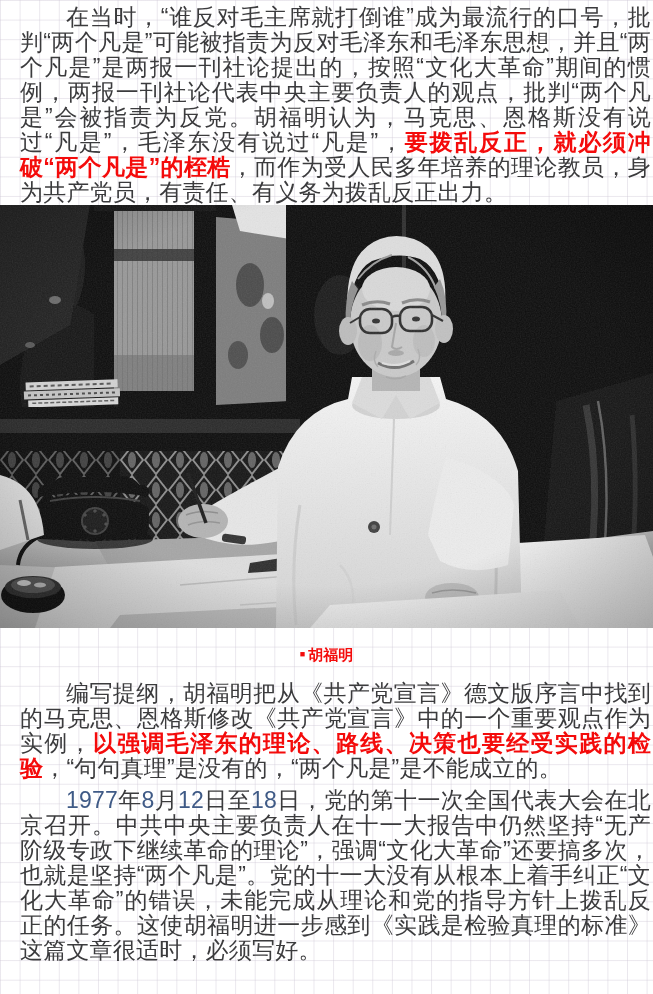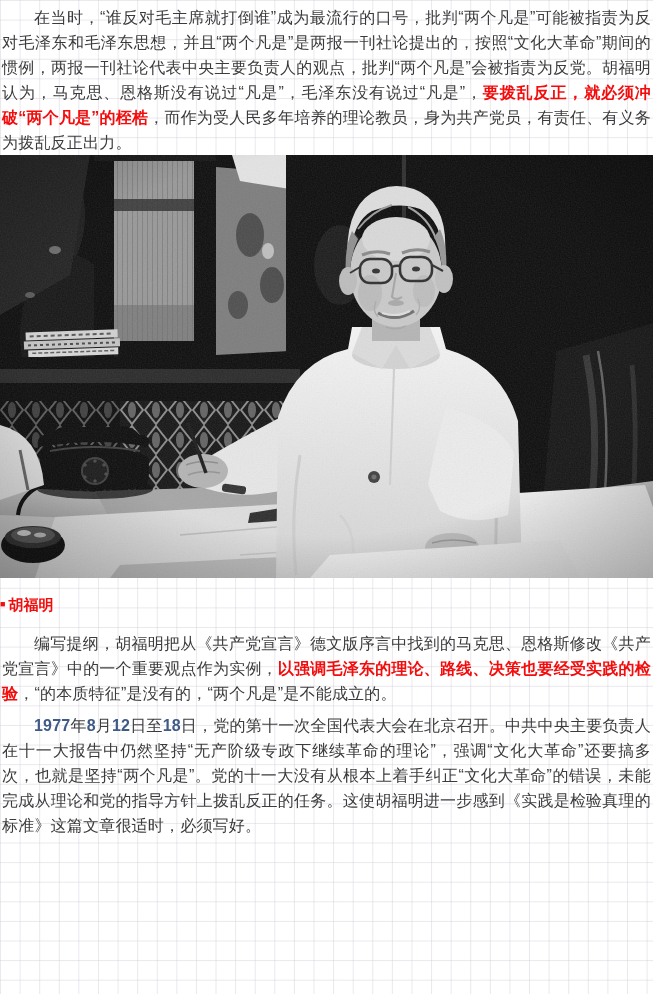--- a/index.html
+++ b/index.html
@@ -7,35 +7,36 @@
     width:653px;height:994px;overflow:hidden;
     background-color:#ffffff;
     background-image:
       linear-gradient(to right, rgba(206,199,214,0.42) 1px, transparent 1px),
       linear-gradient(to bottom, rgba(206,199,214,0.42) 1px, transparent 1px);
     background-size:19.6px 19.6px;
     font-family:"Liberation Sans", sans-serif;
   }
   .article{padding-top:5px;}
   .para{
-    margin:0 2px 7px 2px;
-    font-size:16px;line-height:25px;
+    margin:0 2px 7px 20px;
+    font-size:23px;line-height:25px;
     color:#3b3b3d;
     text-align:justify;
     text-indent:2em;
     letter-spacing:0.2px;
   }
   .para.p-first{margin-bottom:0;}
   .seg{white-space:pre-wrap;}
   .seg-red{color:#f40b0b;font-weight:bold;}
-  .seg-num{color:#3f5a86;font-weight:bold;}
+  .seg-num{color:#3f5a86;}
   figure.photo{margin:0;width:653px;height:423px;line-height:0;}
   figure.photo svg{display:block;}
   .caption{
     margin:16px 0 16px 0;
+    text-align:center;
     font-size:15px;line-height:20px;
     color:#f40b0b;font-weight:bold;
   }
   .caption .bullet{font-size:9px;vertical-align:3px;margin-right:3px;}
 </style>
 </head>
 <body>
 
 <div class="article">
 
@@ -214,16 +215,16 @@
 
       <rect width="653" height="423" filter="url(#noiseF)" opacity="0.13"></rect>
       <rect width="653" height="423" fill="url(#vig)"></rect>
     </svg>
   </figure>
 
   <div class="caption">
     <span class="bullet">■</span><span>胡福明</span>
   </div>
 
-  <p class="para"><span class="seg seg-normal">编写提纲，胡福明把从《共产党宣言》德文版序言中找到的马克思、恩格斯修改《共产党宣言》中的一个重要观点作为实例，</span><span class="seg seg-red">以强调毛泽东的理论、路线、决策也要经受实践的检验</span><span class="seg seg-normal">，“的本质特征”是没有的，“两个凡是”是不能成立的。</span></p>
+  <p class="para"><span class="seg seg-normal">编写提纲，胡福明把从《共产党宣言》德文版序言中找到的马克思、恩格斯修改《共产党宣言》中的一个重要观点作为实例，</span><span class="seg seg-red">以强调毛泽东的理论、路线、决策也要经受实践的检验</span><span class="seg seg-normal">，“句句真理”是没有的，“两个凡是”是不能成立的。</span></p>
   <p class="para"><span class="seg seg-num">1977</span><span class="seg seg-normal">年</span><span class="seg seg-num">8</span><span class="seg seg-normal">月</span><span class="seg seg-num">12</span><span class="seg seg-normal">日至</span><span class="seg seg-num">18</span><span class="seg seg-normal">日，党的第十一次全国代表大会在北京召开。中共中央主要负责人在十一大报告中仍然坚持“无产阶级专政下继续革命的理论”，强调“文化大革命”还要搞多次，也就是坚持“两个凡是”。党的十一大没有从根本上着手纠正“文化大革命”的错误，未能完成从理论和党的指导方针上拨乱反正的任务。这使胡福明进一步感到《实践是检验真理的标准》这篇文章很适时，必须写好。</span></p>
 
 </div>
 
 </body></html>

